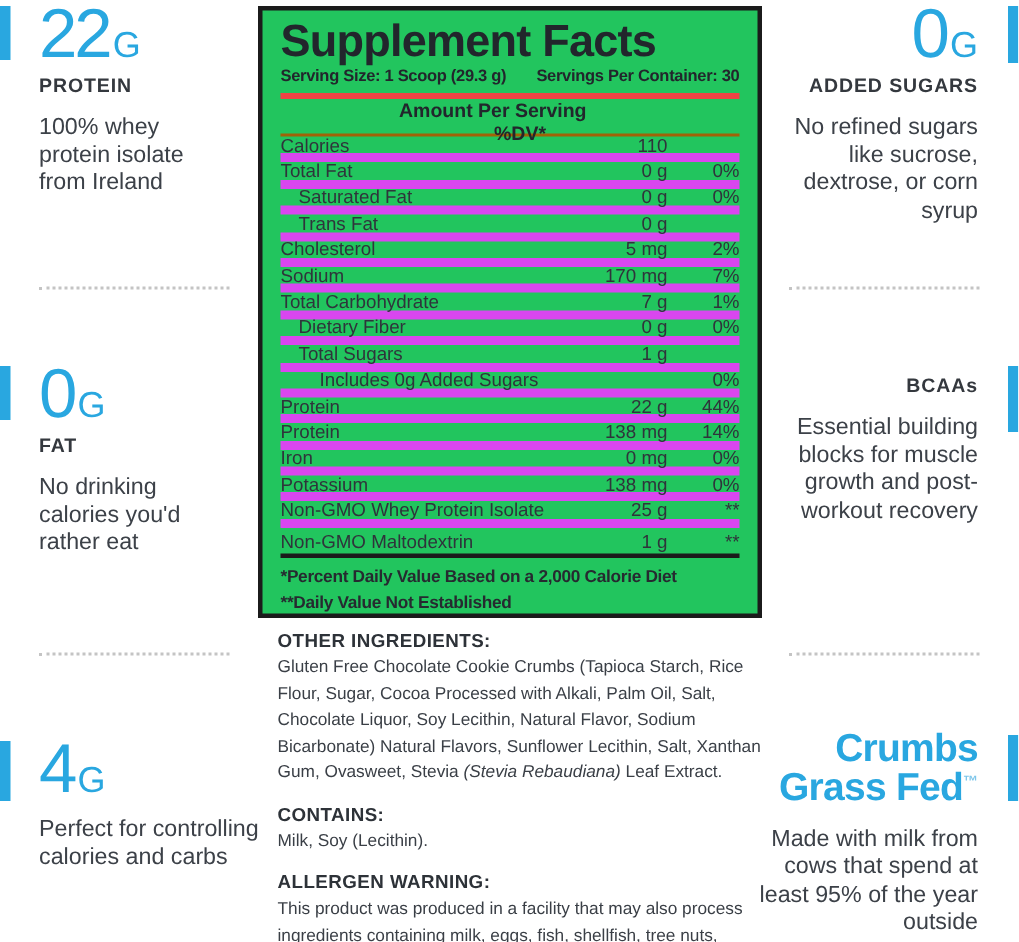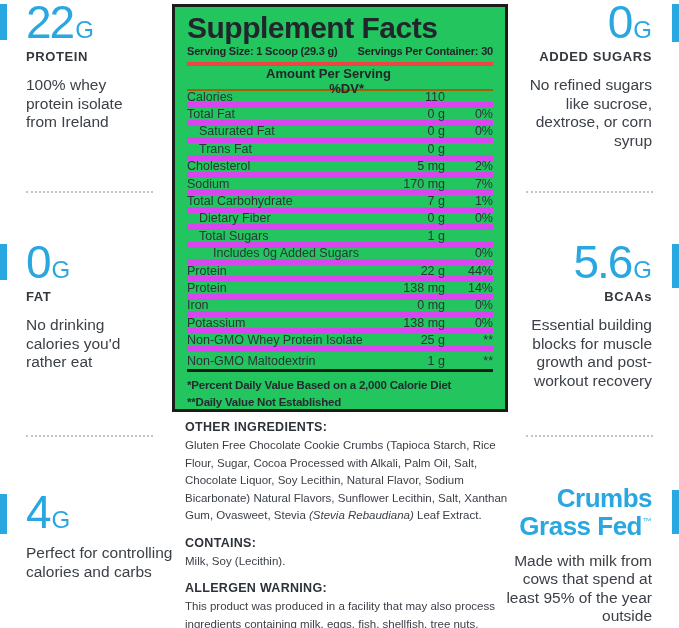--- a/index.html
+++ b/index.html
@@ -86,21 +86,20 @@
     <div class="accent-bar" style="right:0; top:490px; height:44px;"></div>
 
     <section class="hblock" style="top:2px;">
       <div class="bignum"><span>0</span><span class="unit">G</span></div>
       <h3>ADDED SUGARS</h3>
       <p style="max-width:140px;">No refined sugars like sucrose, dextrose, or corn syrup</p>
     </section>
     <div class="dotted dr" style="top:191px;"></div>
 
     <section class="hblock" style="top:242px;">
-      <div class="bignum"><span>5.6</span><span class="unit">G</span></div>
       <h3>BCAAs</h3>
       <p style="max-width:145px;">Essential building blocks for muscle growth and post-workout recovery</p>
     </section>
     <div class="dotted dr" style="top:435px;"></div>
 
     <section class="hblock" style="top:486px;">
       <div class="grassfed">
         <span>Crumbs</span><br>
         <span>Grass Fed</span><sup>™</sup>
       </div>

